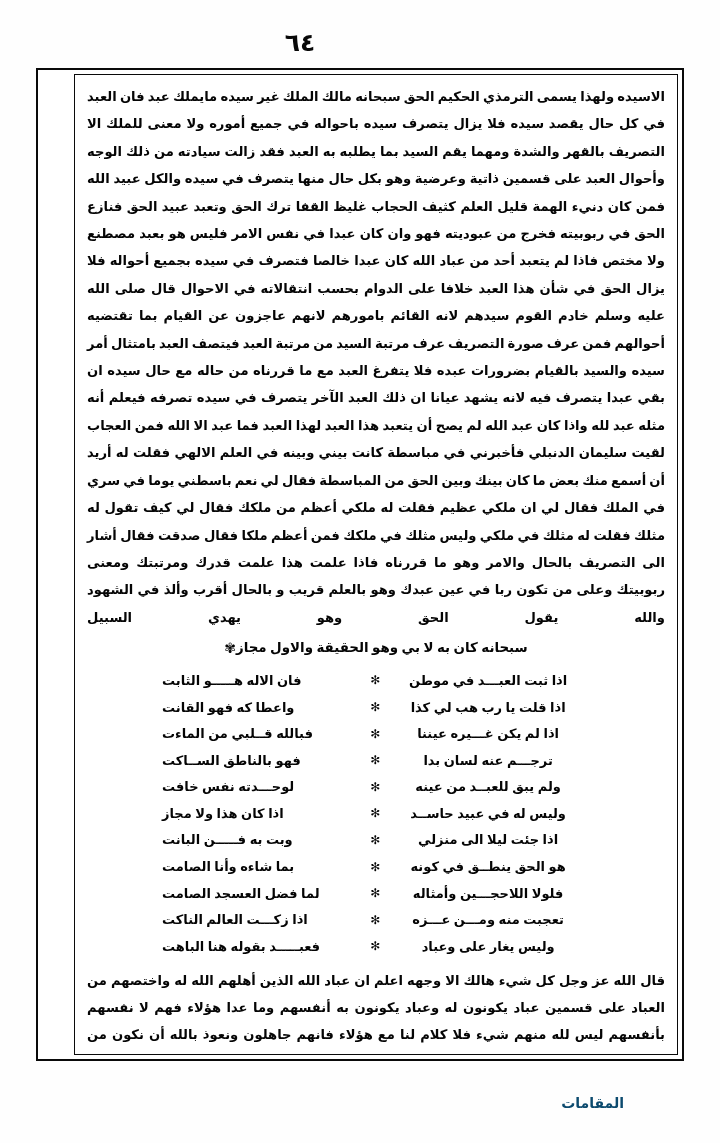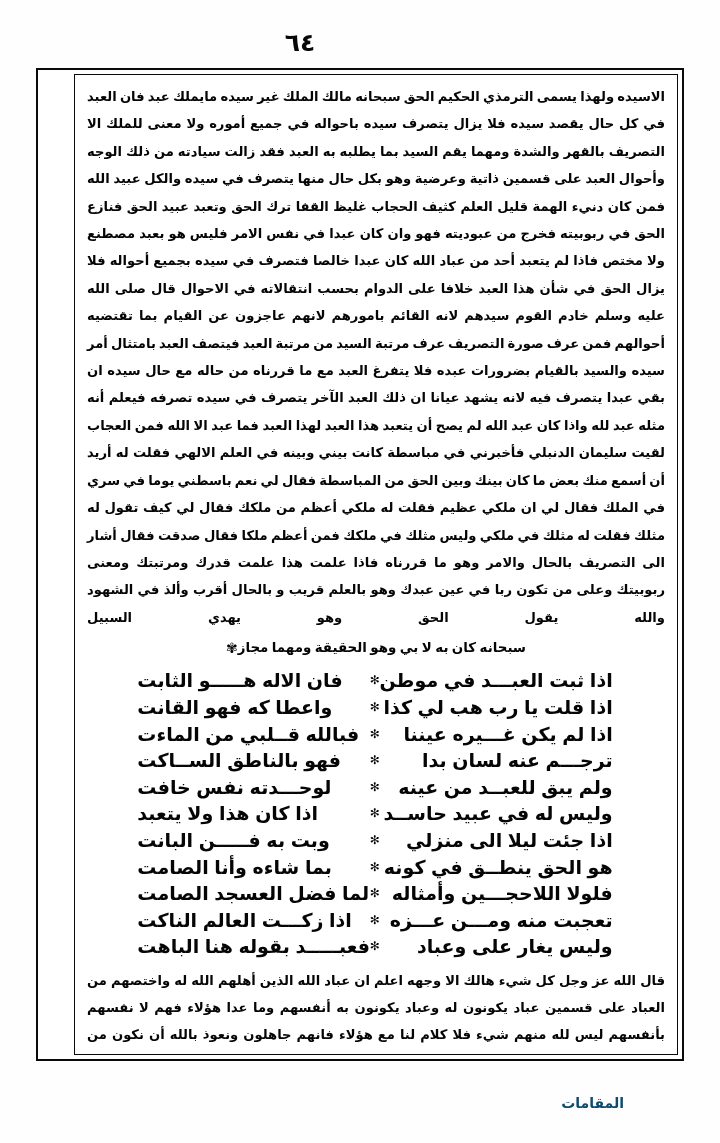--- a/index.html
+++ b/index.html
@@ -115,32 +115,32 @@
   
   .poem {
     direction: rtl;
     margin: 6px auto 7px auto;
     width: 432px;
     border-collapse: collapse;
   }
   .poem tr { height: 26.6px; }
   .poem td {
     font-family: "DejaVu Sans", sans-serif;
-    font-size: 19px;
+    font-size: 13px;
     font-weight: 600;
     color: #050505;
     letter-spacing: -0.4px;
     word-spacing: -1px;
     padding: 0;
     vertical-align: middle;
     white-space: nowrap;
   }
   .poem td.hemistich-a {
     width: 196px;
-    text-align: right;
+    text-align: center;
     padding-right: 4px;
   }
   .poem td.star {
     width: 26px;
     text-align: center;
     font-size: 12px;
     font-weight: 700;
   }
   .poem td.hemistich-b {
     width: 196px;
@@ -170,21 +170,21 @@
   <div class="folio-number">٦٤</div>
 
   <div class="frame">
     <div class="frame-inner">
       <div class="text-area">
 
         <p class="prose" id="prose-opening">الاسيده ولهذا يسمى الترمذي الحكيم الحق سبحانه مالك الملك غير سيده مايملك عبد فان العبد في كل حال يقصد سيده فلا يزال يتصرف سيده باحواله في جميع أموره ولا معنى للملك الا التصريف بالقهر والشدة ومهما يقم السيد بما يطلبه به العبد فقد زالت سيادته من ذلك الوجه وأحوال العبد على قسمين ذاتية وعرضية وهو بكل حال منها يتصرف في سيده والكل عبيد الله فمن كان دنيء الهمة قليل العلم كثيف الحجاب غليظ القفا ترك الحق وتعبد عبيد الحق فنازع الحق في ربوبيته فخرج من عبوديته فهو وان كان عبدا في نفس الامر فليس هو بعبد مصطنع ولا مختص فاذا لم يتعبد أحد من عباد الله كان عبدا خالصا فتصرف في سيده بجميع أحواله فلا يزال الحق في شأن هذا العبد خلافا على الدوام بحسب انتقالاته في الاحوال قال صلى الله عليه وسلم خادم القوم سيدهم لانه القائم بامورهم لانهم عاجزون عن القيام بما تقتضيه أحوالهم فمن عرف صورة التصريف عرف مرتبة السيد من مرتبة العبد فيتصف العبد بامتثال أمر سيده والسيد بالقيام بضرورات عبده فلا يتفرغ العبد مع ما قررناه من حاله مع حال سيده ان بقي عبدا يتصرف فيه لانه يشهد عيانا ان ذلك العبد الآخر يتصرف في سيده تصرفه فيعلم أنه مثله عبد لله واذا كان عبد الله لم يصح أن يتعبد هذا العبد لهذا العبد فما عبد الا الله فمن العجاب لقيت سليمان الدنبلي فأخبرني في مباسطة كانت بيني وبينه في العلم الالهي فقلت له أريد أن أسمع منك بعض ما كان بينك وبين الحق من المباسطة فقال لي نعم باسطني يوما في سري في الملك فقال لي ان ملكي عظيم فقلت له ملكي أعظم من ملكك فقال لي كيف تقول له مثلك فقلت له مثلك في ملكي وليس مثلك في ملكك فمن أعظم ملكا فقال صدقت فقال أشار الى التصريف بالحال والامر وهو ما قررناه فاذا علمت هذا علمت قدرك ومرتبتك ومعنى ربوبيتك وعلى من تكون ربا في عين عبدك وهو بالعلم قريب و بالحال أقرب وألذ في الشهود والله يقول الحق وهو يهدي السبيل</p>
 
         <div class="chapter-heading">
           <span class="line">
-            <span>سبحانه كان به لا بي وهو الحقيقة ومهما مجاز</span><span class="floret">✾</span>
+            <span>سبحانه كان به لا بي وهو الحقيقة والاول مجاز</span><span class="floret">✾</span>
           </span>
         </div>
 
         <table class="poem">
           <tbody>
               <tr>
                 <td class="hemistich-a">اذا ثبت العبـــد في موطن</td>
                 <td class="star">✻</td>
                 <td class="hemistich-b">فان الاله هـــــو الثابت</td>
               </tr>
@@ -204,21 +204,21 @@
                 <td class="hemistich-b">فهو بالناطق الســاكت</td>
               </tr>
               <tr>
                 <td class="hemistich-a">ولم يبق للعبــد من عينه</td>
                 <td class="star">✻</td>
                 <td class="hemistich-b">لوحـــدته نفس خافت</td>
               </tr>
               <tr>
                 <td class="hemistich-a">وليس له في عبيد حاســد</td>
                 <td class="star">✻</td>
-                <td class="hemistich-b">اذا كان هذا ولا يتعبد</td>
+                <td class="hemistich-b">اذا كان هذا ولا مجاز</td>
               </tr>
               <tr>
                 <td class="hemistich-a">اذا جئت ليلا الى منزلي</td>
                 <td class="star">✻</td>
                 <td class="hemistich-b">وبت به فـــــن البانت</td>
               </tr>
               <tr>
                 <td class="hemistich-a">هو الحق ينطــق في كونه</td>
                 <td class="star">✻</td>
                 <td class="hemistich-b">بما شاءه وأنا الصامت</td>

